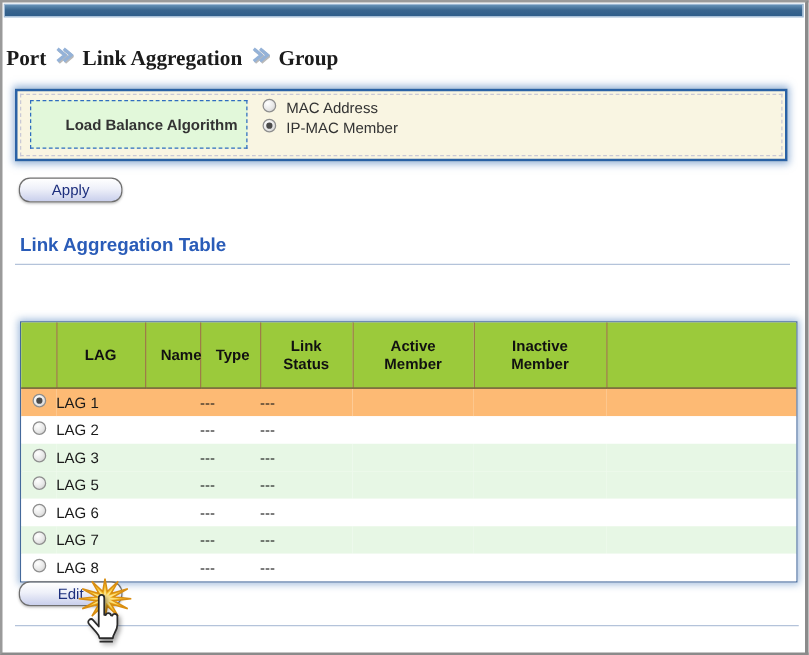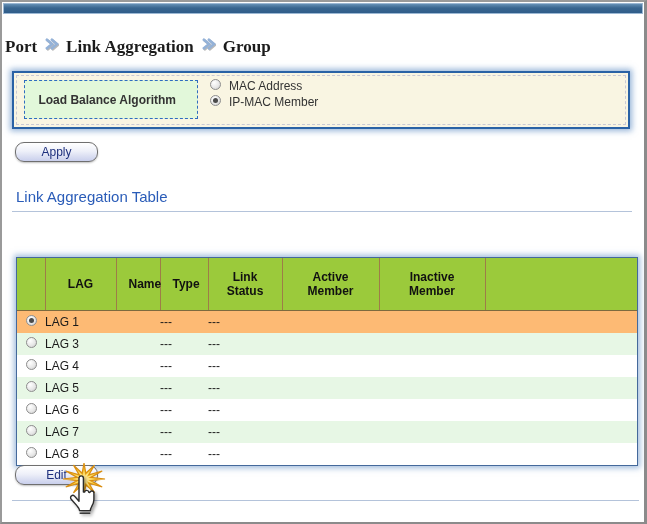--- a/index.html
+++ b/index.html
@@ -22,21 +22,21 @@
   
   .panel{
     position:absolute;left:10px;top:69px;width:618px;height:58px;box-sizing:border-box;
     background:#f9f5e2;border:2px solid #2a62a5;
     box-shadow:0 0 6px 2px rgba(80,130,190,.6);
   }
   .panel-dashed{position:absolute;inset:2px;border:1px dashed #c9c9d6;pointer-events:none;}
   .panel-label{
     position:absolute;left:10px;top:7px;width:174px;height:39px;box-sizing:border-box;
     background:#e2f8da;border:1px dashed #2f6cc0;
-    display:flex;align-items:center;justify-content:flex-end;padding-right:21px;
+    display:flex;align-items:center;justify-content:flex-end;padding-right:7px;
     font-weight:bold;color:#333;
   }
   .radio-group{position:absolute;left:196px;top:6px;display:flex;flex-direction:column;}
   .radio-row{display:flex;align-items:flex-start;gap:8px;height:16px;color:#333;}
   .radio{
     display:inline-block;width:11px;height:11px;border-radius:50%;box-sizing:border-box;
     border:1px solid #8e8e8e;background:radial-gradient(circle at 35% 30%,#ffffff 0%,#e8e8e8 55%,#c9c9c9 100%);
     position:relative;flex:0 0 auto;
   }
   .radio.checked::after{
@@ -47,21 +47,21 @@
   .btn{
     position:absolute;width:83px;height:20px;box-sizing:border-box;
     border:1px solid #6f6f6f;border-radius:9px;
     background:linear-gradient(180deg,#ffffff 0%,#eef0f9 45%,#c9cfec 100%);
     color:#1d2f7d;font-size:12px;text-align:center;line-height:18px;
     box-shadow:0 1px 2px rgba(0,0,0,.25);cursor:pointer;font-family:"Liberation Sans",sans-serif;
   }
   #apply-btn{left:13px;top:140px;}
   #edit-btn{left:13px;top:463px;}
   
-  .section-title{position:absolute;left:14px;top:186px;font-size:15px;font-weight:normal;color:#2a5cb8;}
+  .section-title{position:absolute;left:14px;top:186px;font-size:15px;font-weight:bold;color:#2a5cb8;}
   .rule{position:absolute;height:1px;background:#b4c3da;}
   #rule-top{left:10px;top:209px;width:620px;}
   #rule-bottom{left:10px;top:498px;width:627px;}
   
   .tablewrap{
     position:absolute;left:14px;top:255px;width:622px;
     border:1px solid #44699b;box-sizing:border-box;background:#fff;
     box-shadow:0 0 6px 2px rgba(80,130,190,.55);
   }
   table.lag{width:100%;border-collapse:collapse;table-layout:fixed;font-size:12px;}
@@ -159,33 +159,33 @@
         <tr class="row-selected">
           <td class="c-radio"><span class="radio checked"></span></td>
           <td class="c-lag">LAG 1</td>
           <td></td>
           <td class="c-dash">---</td>
           <td class="c-dash">---</td>
           <td></td>
           <td></td>
           <td></td>
         </tr>
+        <tr class="row-plain">
+          <td class="c-radio"><span class="radio"></span></td>
+          <td class="c-lag">LAG 2</td>
+          <td></td>
+          <td class="c-dash">---</td>
+          <td class="c-dash">---</td>
+          <td></td>
+          <td></td>
+          <td></td>
+        </tr>
         <tr class="row-alt">
           <td class="c-radio"><span class="radio"></span></td>
           <td class="c-lag">LAG 3</td>
-          <td></td>
-          <td class="c-dash">---</td>
-          <td class="c-dash">---</td>
-          <td></td>
-          <td></td>
-          <td></td>
-        </tr>
-        <tr class="row-plain">
-          <td class="c-radio"><span class="radio"></span></td>
-          <td class="c-lag">LAG 4</td>
           <td></td>
           <td class="c-dash">---</td>
           <td class="c-dash">---</td>
           <td></td>
           <td></td>
           <td></td>
         </tr>
         <tr class="row-alt">
           <td class="c-radio"><span class="radio"></span></td>
           <td class="c-lag">LAG 5</td>

